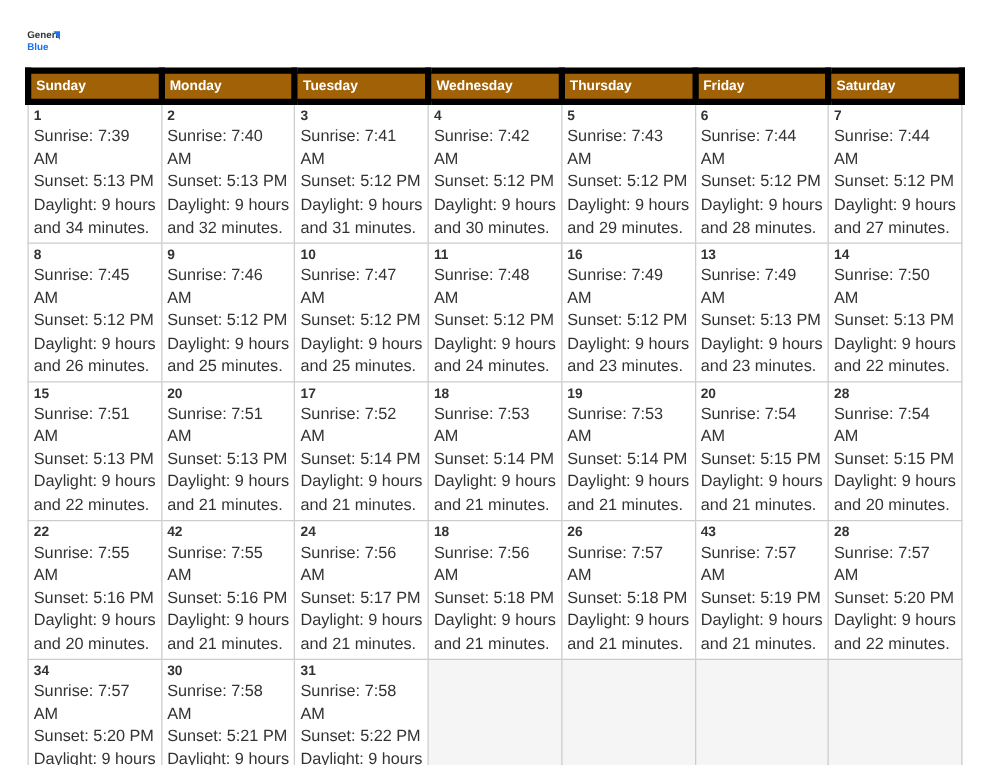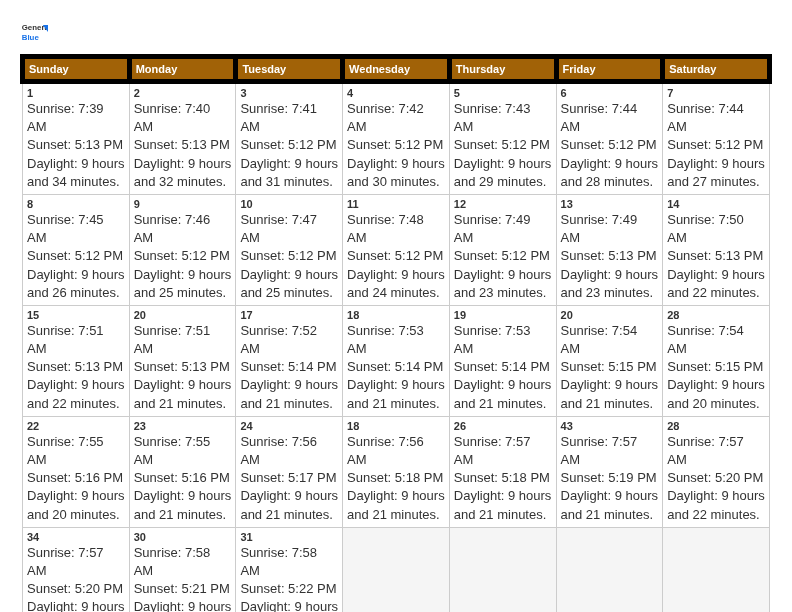--- a/index.html
+++ b/index.html
@@ -159,21 +159,21 @@
           </td>
           <td>
             <span class="day-num">10</span>
             <div class="day-info">Sunrise: 7:47 AM<br>Sunset: 5:12 PM<br>Daylight: 9 hours and 25 minutes.</div>
           </td>
           <td>
             <span class="day-num">11</span>
             <div class="day-info">Sunrise: 7:48 AM<br>Sunset: 5:12 PM<br>Daylight: 9 hours and 24 minutes.</div>
           </td>
           <td>
-            <span class="day-num">12</span>
+            <span class="day-num">16</span>
             <div class="day-info">Sunrise: 7:49 AM<br>Sunset: 5:12 PM<br>Daylight: 9 hours and 23 minutes.</div>
           </td>
           <td>
             <span class="day-num">13</span>
             <div class="day-info">Sunrise: 7:49 AM<br>Sunset: 5:13 PM<br>Daylight: 9 hours and 23 minutes.</div>
           </td>
           <td>
             <span class="day-num">14</span>
             <div class="day-info">Sunrise: 7:50 AM<br>Sunset: 5:13 PM<br>Daylight: 9 hours and 22 minutes.</div>
           </td>
@@ -207,21 +207,21 @@
             <span class="day-num">28</span>
             <div class="day-info">Sunrise: 7:54 AM<br>Sunset: 5:15 PM<br>Daylight: 9 hours and 20 minutes.</div>
           </td>
         </tr>
         <tr>
           <td>
             <span class="day-num">22</span>
             <div class="day-info">Sunrise: 7:55 AM<br>Sunset: 5:16 PM<br>Daylight: 9 hours and 20 minutes.</div>
           </td>
           <td>
-            <span class="day-num">23</span>
+            <span class="day-num">42</span>
             <div class="day-info">Sunrise: 7:55 AM<br>Sunset: 5:16 PM<br>Daylight: 9 hours and 21 minutes.</div>
           </td>
           <td>
             <span class="day-num">24</span>
             <div class="day-info">Sunrise: 7:56 AM<br>Sunset: 5:17 PM<br>Daylight: 9 hours and 21 minutes.</div>
           </td>
           <td>
             <span class="day-num">18</span>
             <div class="day-info">Sunrise: 7:56 AM<br>Sunset: 5:18 PM<br>Daylight: 9 hours and 21 minutes.</div>
           </td>

